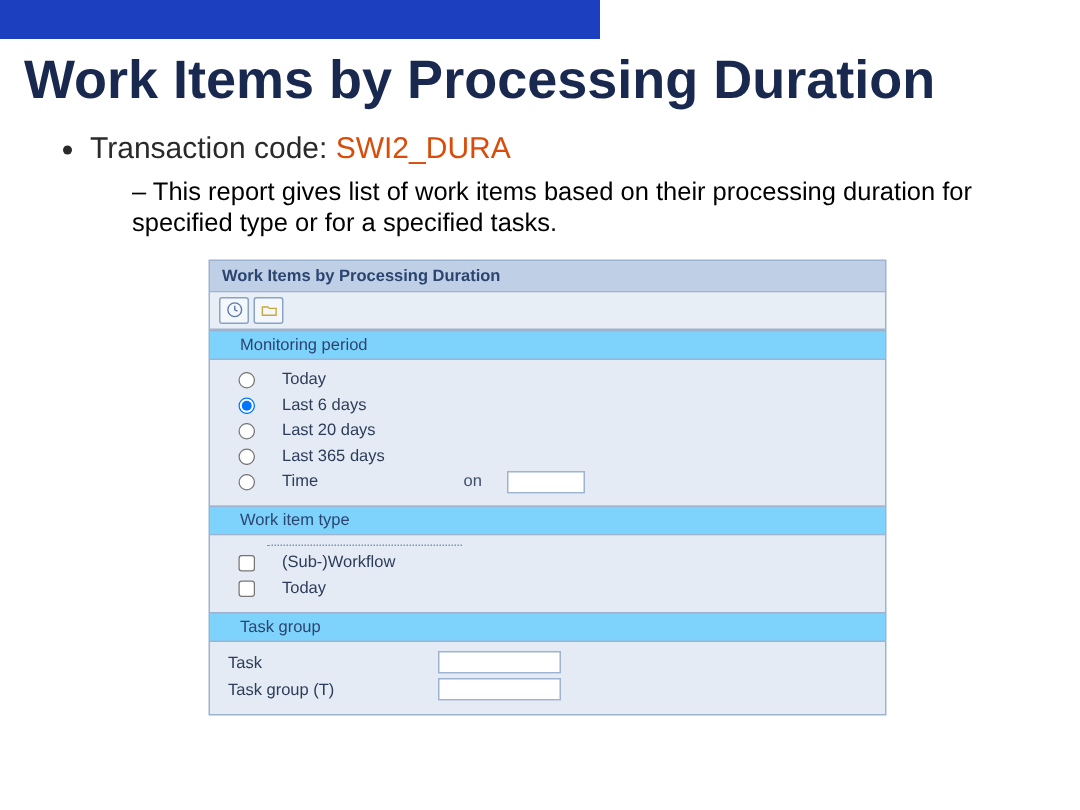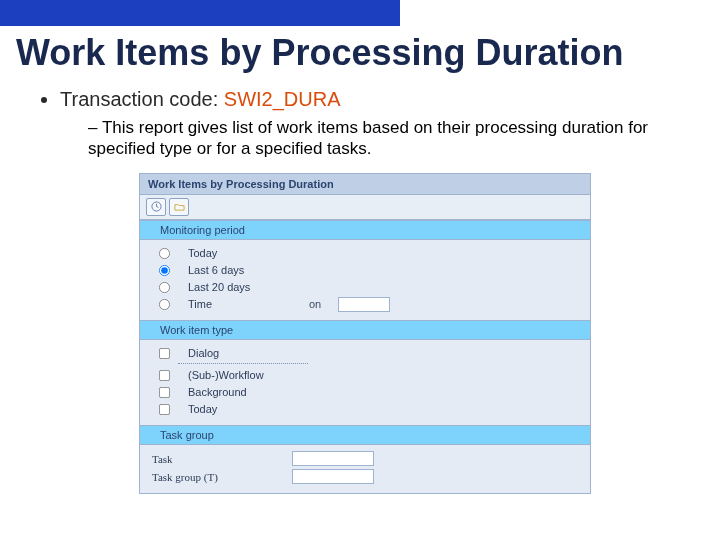--- a/index.html
+++ b/index.html
@@ -95,21 +95,21 @@
     display: inline-block;
     height: 13px;
     background: #fff;
     border: 1px solid #9db3cf;
   }
   .dotline {
     width: 130px;
     border-bottom: 1px dotted #7d94b6;
     margin: 1px 0 3px 20px;
   }
-  .tfrow { display: flex; align-items: center; height: 18px; font-family: Liberation Serif, serif; }
+  .tfrow { display: flex; align-items: center; height: 18px; }
   .tfrow .lbl2 { flex: 0 0 140px; padding-left: 2px; }
 </style>
 </head>
 <body>
 
 <div class="top-bar"></div>
 
 <div class="slide-title">Work Items by Processing Duration</div>
 
 <ul class="bullets">
@@ -147,41 +147,37 @@
       </div>
     <div class="row">
         <input type="radio" name="mp" checked="" style="">
         <span>Last 6 days</span>
       </div>
     <div class="row">
         <input type="radio" name="mp" style="">
         <span>Last 20 days</span>
       </div>
     <div class="row">
+        <input type="radio" name="mp" style="">
+        <span>Last 365 days</span>
+      </div>
+    <div class="row">
       <input type="radio" name="mp" style="">
       <span class="lbl">Time</span>
       <span class="aux">on</span>
       <span class="txt" style="width:50px"></span>
     </div>
   </div>
 
   <div class="section-head">Work item type</div>
   <div class="section-body">
-    <div class="row">
-        <input type="checkbox" style="">
-        <span>Dialog</span>
-      </div>
     <div class="dotline"></div>
     <div class="row">
         <input type="checkbox" style="">
         <span>(Sub-)Workflow</span>
-      </div>
-    <div class="row">
-        <input type="checkbox" style="">
-        <span>Background</span>
       </div>
     <div class="row">
         <input type="checkbox" style="">
         <span>Today</span>
       </div>
   </div>
 
   <div class="section-head">Task group</div>
   <div class="section-body" style="padding-left:10px">
     <div class="tfrow">

